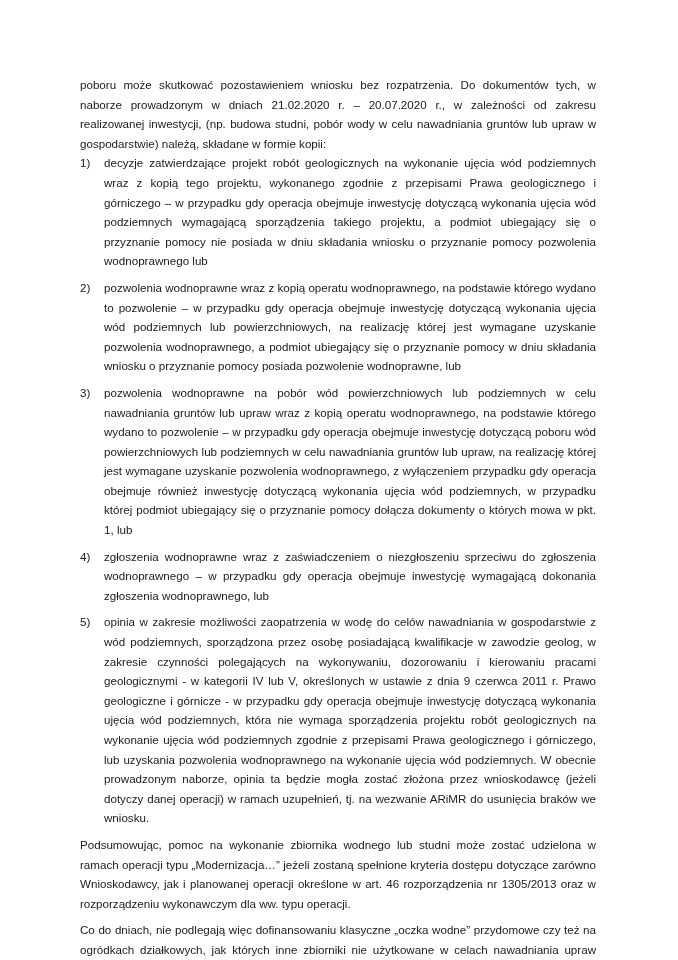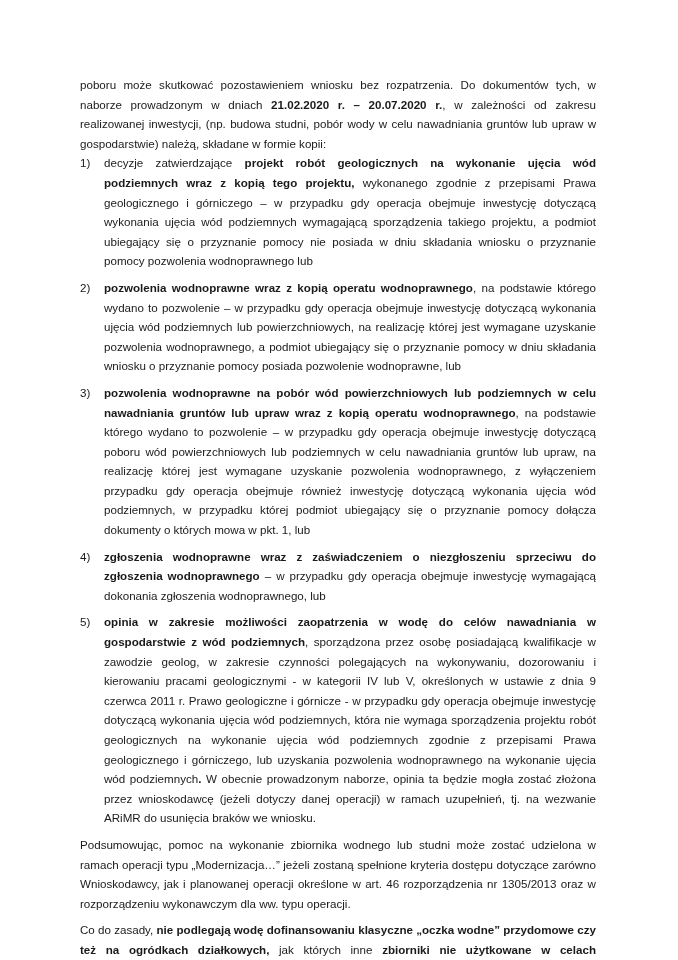--- a/index.html
+++ b/index.html
@@ -8,21 +8,21 @@
     position: absolute; left: 80px; top: 75px; width: 516px;
     font-family: "Liberation Sans", sans-serif;
     font-size: 11.6px; line-height: 19.6px; color: #1a1a1a;
     text-align: justify;
   }
   .para { margin: 0 0 7px 0; }
   .para.first { margin-bottom: 0; }
   ol.reqs { list-style: none; margin: 0 0 7px 0; padding: 0; }
   ol.reqs li { position: relative; padding-left: 24px; margin: 0 0 7px 0; }
   ol.reqs li .num { position: absolute; left: 0; top: 0; }
-  b { font-weight: bold; }
+  b { font-weight: normal; }
 </style>
 </head>
 <body>
 
 <div class="page">
 
   <p class="para first"><span>poboru może skutkować pozostawieniem wniosku bez rozpatrzenia. Do dokumentów tych, w naborze prowadzonym w dniach </span><b>21.02.2020 r. – 20.07.2020 r.</b><span>, w zależności od zakresu realizowanej inwestycji, (np. budowa studni, pobór wody w celu nawadniania gruntów lub upraw w gospodarstwie) należą, składane w formie kopii:</span></p>
 
   <ol class="reqs">
     <li>
@@ -37,15 +37,15 @@
     <li>
       <span class="num">4)</span><b>zgłoszenia wodnoprawne wraz z zaświadczeniem o niezgłoszeniu sprzeciwu do zgłoszenia wodnoprawnego</b><span> – w przypadku gdy operacja obejmuje inwestycję wymagającą dokonania zgłoszenia wodnoprawnego, lub</span>
     </li>
     <li>
       <span class="num">5)</span><b>opinia w zakresie możliwości zaopatrzenia w wodę do celów nawadniania w gospodarstwie z wód podziemnych</b><span>, sporządzona przez osobę posiadającą kwalifikacje w zawodzie geolog, w zakresie czynności polegających na wykonywaniu, dozorowaniu i kierowaniu pracami geologicznymi - w kategorii IV lub V, określonych w ustawie z dnia 9 czerwca 2011 r. Prawo geologiczne i górnicze - w przypadku gdy operacja obejmuje inwestycję dotyczącą wykonania ujęcia wód podziemnych, która nie wymaga sporządzenia projektu robót geologicznych na wykonanie ujęcia wód podziemnych zgodnie z przepisami Prawa geologicznego i górniczego, lub uzyskania pozwolenia wodnoprawnego na wykonanie ujęcia wód podziemnych</span><b>.</b><span> W obecnie prowadzonym naborze, opinia ta będzie mogła zostać złożona przez wnioskodawcę (jeżeli dotyczy danej operacji) w ramach uzupełnień, tj. na wezwanie ARiMR do usunięcia braków we wniosku.</span>
     </li>
   </ol>
 
   <p class="para">Podsumowując, pomoc na wykonanie zbiornika wodnego lub studni może zostać udzielona w ramach operacji typu „Modernizacja…” jeżeli zostaną spełnione kryteria dostępu dotyczące zarówno Wnioskodawcy, jak i planowanej operacji określone w art. 46 rozporządzenia nr 1305/2013 oraz w rozporządzeniu wykonawczym dla ww. typu operacji.</p>
 
-  <p class="para"><span>Co do zasady, </span><b>nie podlegają wodę dofinansowaniu klasyczne „oczka wodne” przydomowe czy też na ogródkach działkowych,</b><span> jak których inne </span><b>zbiorniki nie użytkowane w celach nawadniania upraw rolniczych</b></p>
+  <p class="para"><span>Co do dniach, </span><b>nie podlegają więc dofinansowaniu klasyczne „oczka wodne” przydomowe czy też na ogródkach działkowych,</b><span> jak których inne </span><b>zbiorniki nie użytkowane w celach nawadniania upraw rolniczych</b></p>
 
 </div>
 
 </body></html>

